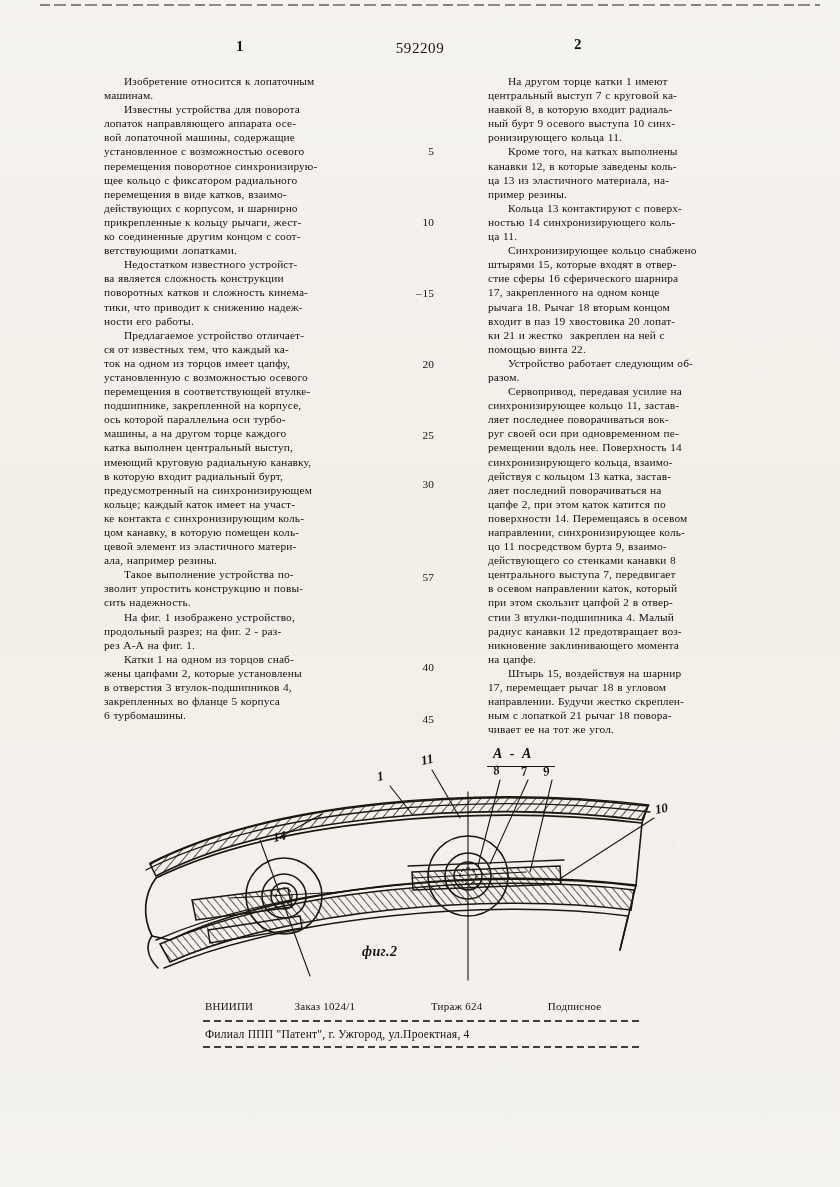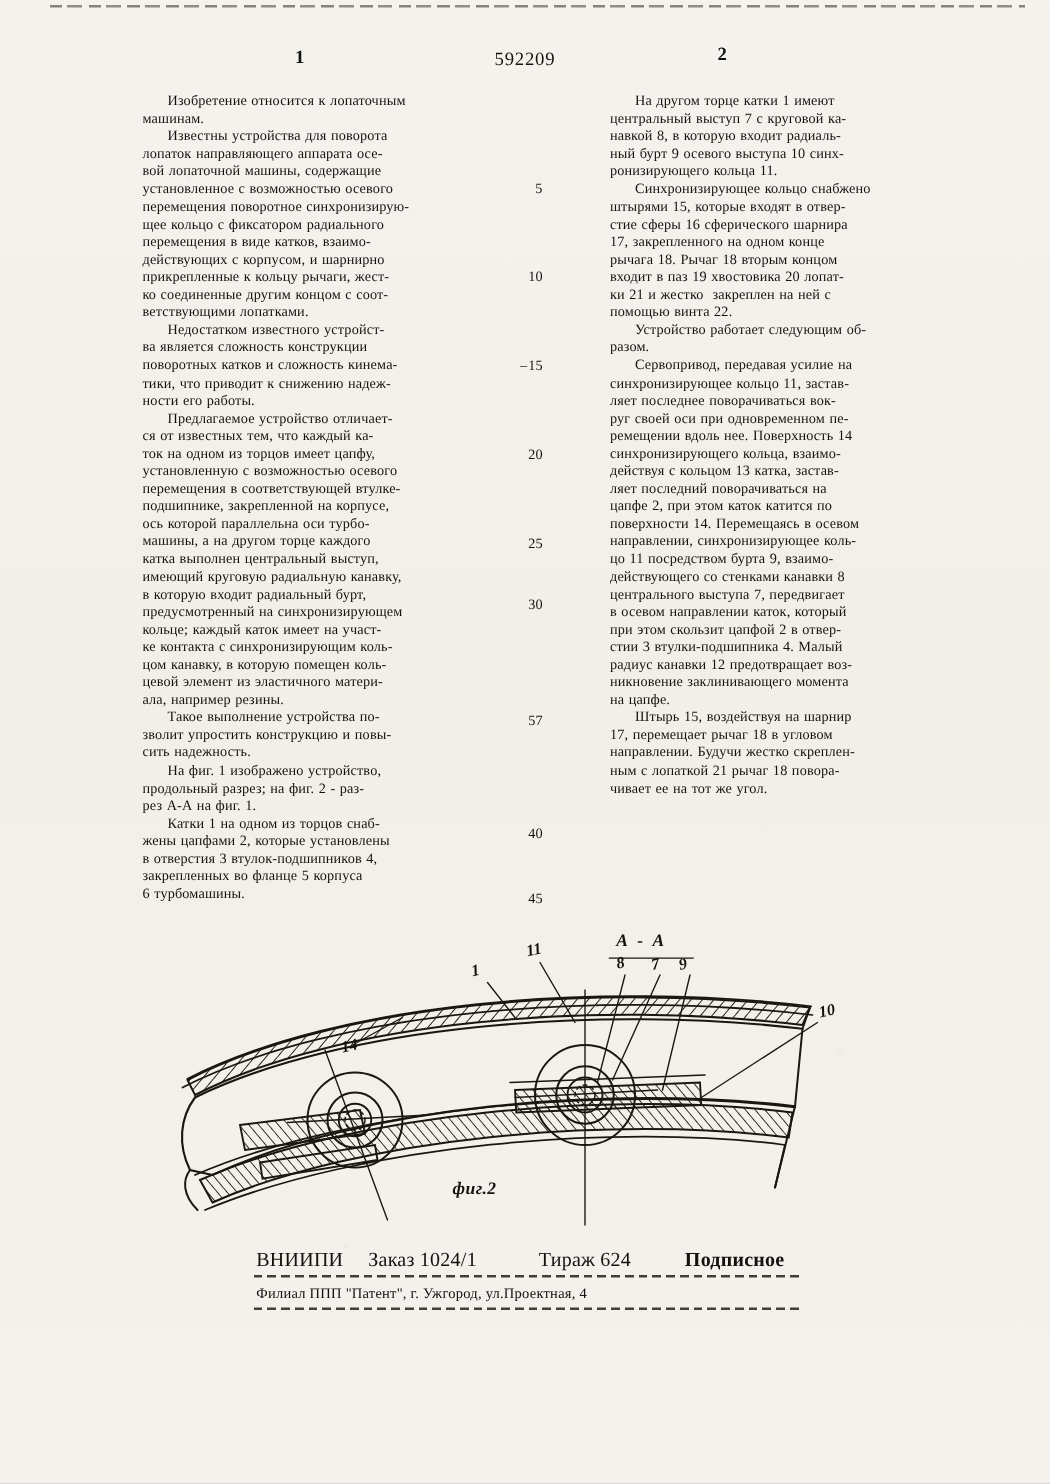--- a/index.html
+++ b/index.html
@@ -60,21 +60,21 @@
   .col {
     position: absolute;
     top: 74px;
     width: 284px;
     font-size: 11.4px;
     line-height: 14.1px;
     text-align: justify;
     letter-spacing: 0.12px;
     word-spacing: 0.6px;
   }
-  #col-left  { left: 114px; }
+  #col-left  { left: 104px; }
   #col-right { left: 452px; margin-left: 36px; }
   .col p {
     margin: 0;
     text-indent: 20px;
     white-space: pre-wrap;
   }
   .col p.gap { }
 
   
   #line-numbers {
@@ -137,27 +137,27 @@
     position: absolute;
     left: 0; right: 0;
     top: 1000px;
   }
   #imprint-row {
     position: absolute;
     left: 205px;
     top: 0;
     width: 450px;
     display: flex;
-    font-size: 16px;
+    font-size: 11px;
     letter-spacing: .2px;
   }
   #imprint-row .cell-org   { width: 92px; }
   #imprint-row .cell-order { width: 140px; }
   #imprint-row .cell-print { width: 120px; }
-  #imprint-row .cell-sub   { width: 110px; font-weight: bold; }
+  #imprint-row .cell-sub   { width: 110px; }
   .dashrule {
     position: absolute;
     left: 203px;
     width: 440px;
     height: 2px;
     background: repeating-linear-gradient(90deg, #23201a 0 7px, transparent 7px 11px);
     opacity: .85;
   }
   #rule-top { top: 20px; }
   #branch-line {
@@ -243,20 +243,27 @@
       <div class="ln" style="top: 586px;">40</div>
       <div class="ln" style="top: 638px;">45</div>
     </div>
 
   <div class="col" id="col-right">
       <p>На другом торце катки 1 имеют
 центральный выступ 7 с круговой ка-
 навкой 8, в которую входит радиаль-
 ный бурт 9 осевого выступа 10 синх-
 ронизирующего кольца 11.</p>
+      <p>Кроме того, на катках выполнены
+канавки 12, в которые заведены коль-
+ца 13 из эластичного материала, на-
+пример резины.</p>
+      <p>Кольца 13 контактируют с поверх-
+ностью 14 синхронизирующего коль-
+ца 11.</p>
       <p>Синхронизирующее кольцо снабжено
 штырями 15, которые входят в отвер-
 стие сферы 16 сферического шарнира
 17, закрепленного на одном конце
 рычага 18. Рычаг 18 вторым концом
 входит в паз 19 хвостовика 20 лопат-
 ки 21 и жестко  закреплен на ней с
 помощью винта 22.</p>
       <p>Устройство работает следующим об-
 разом.</p>

